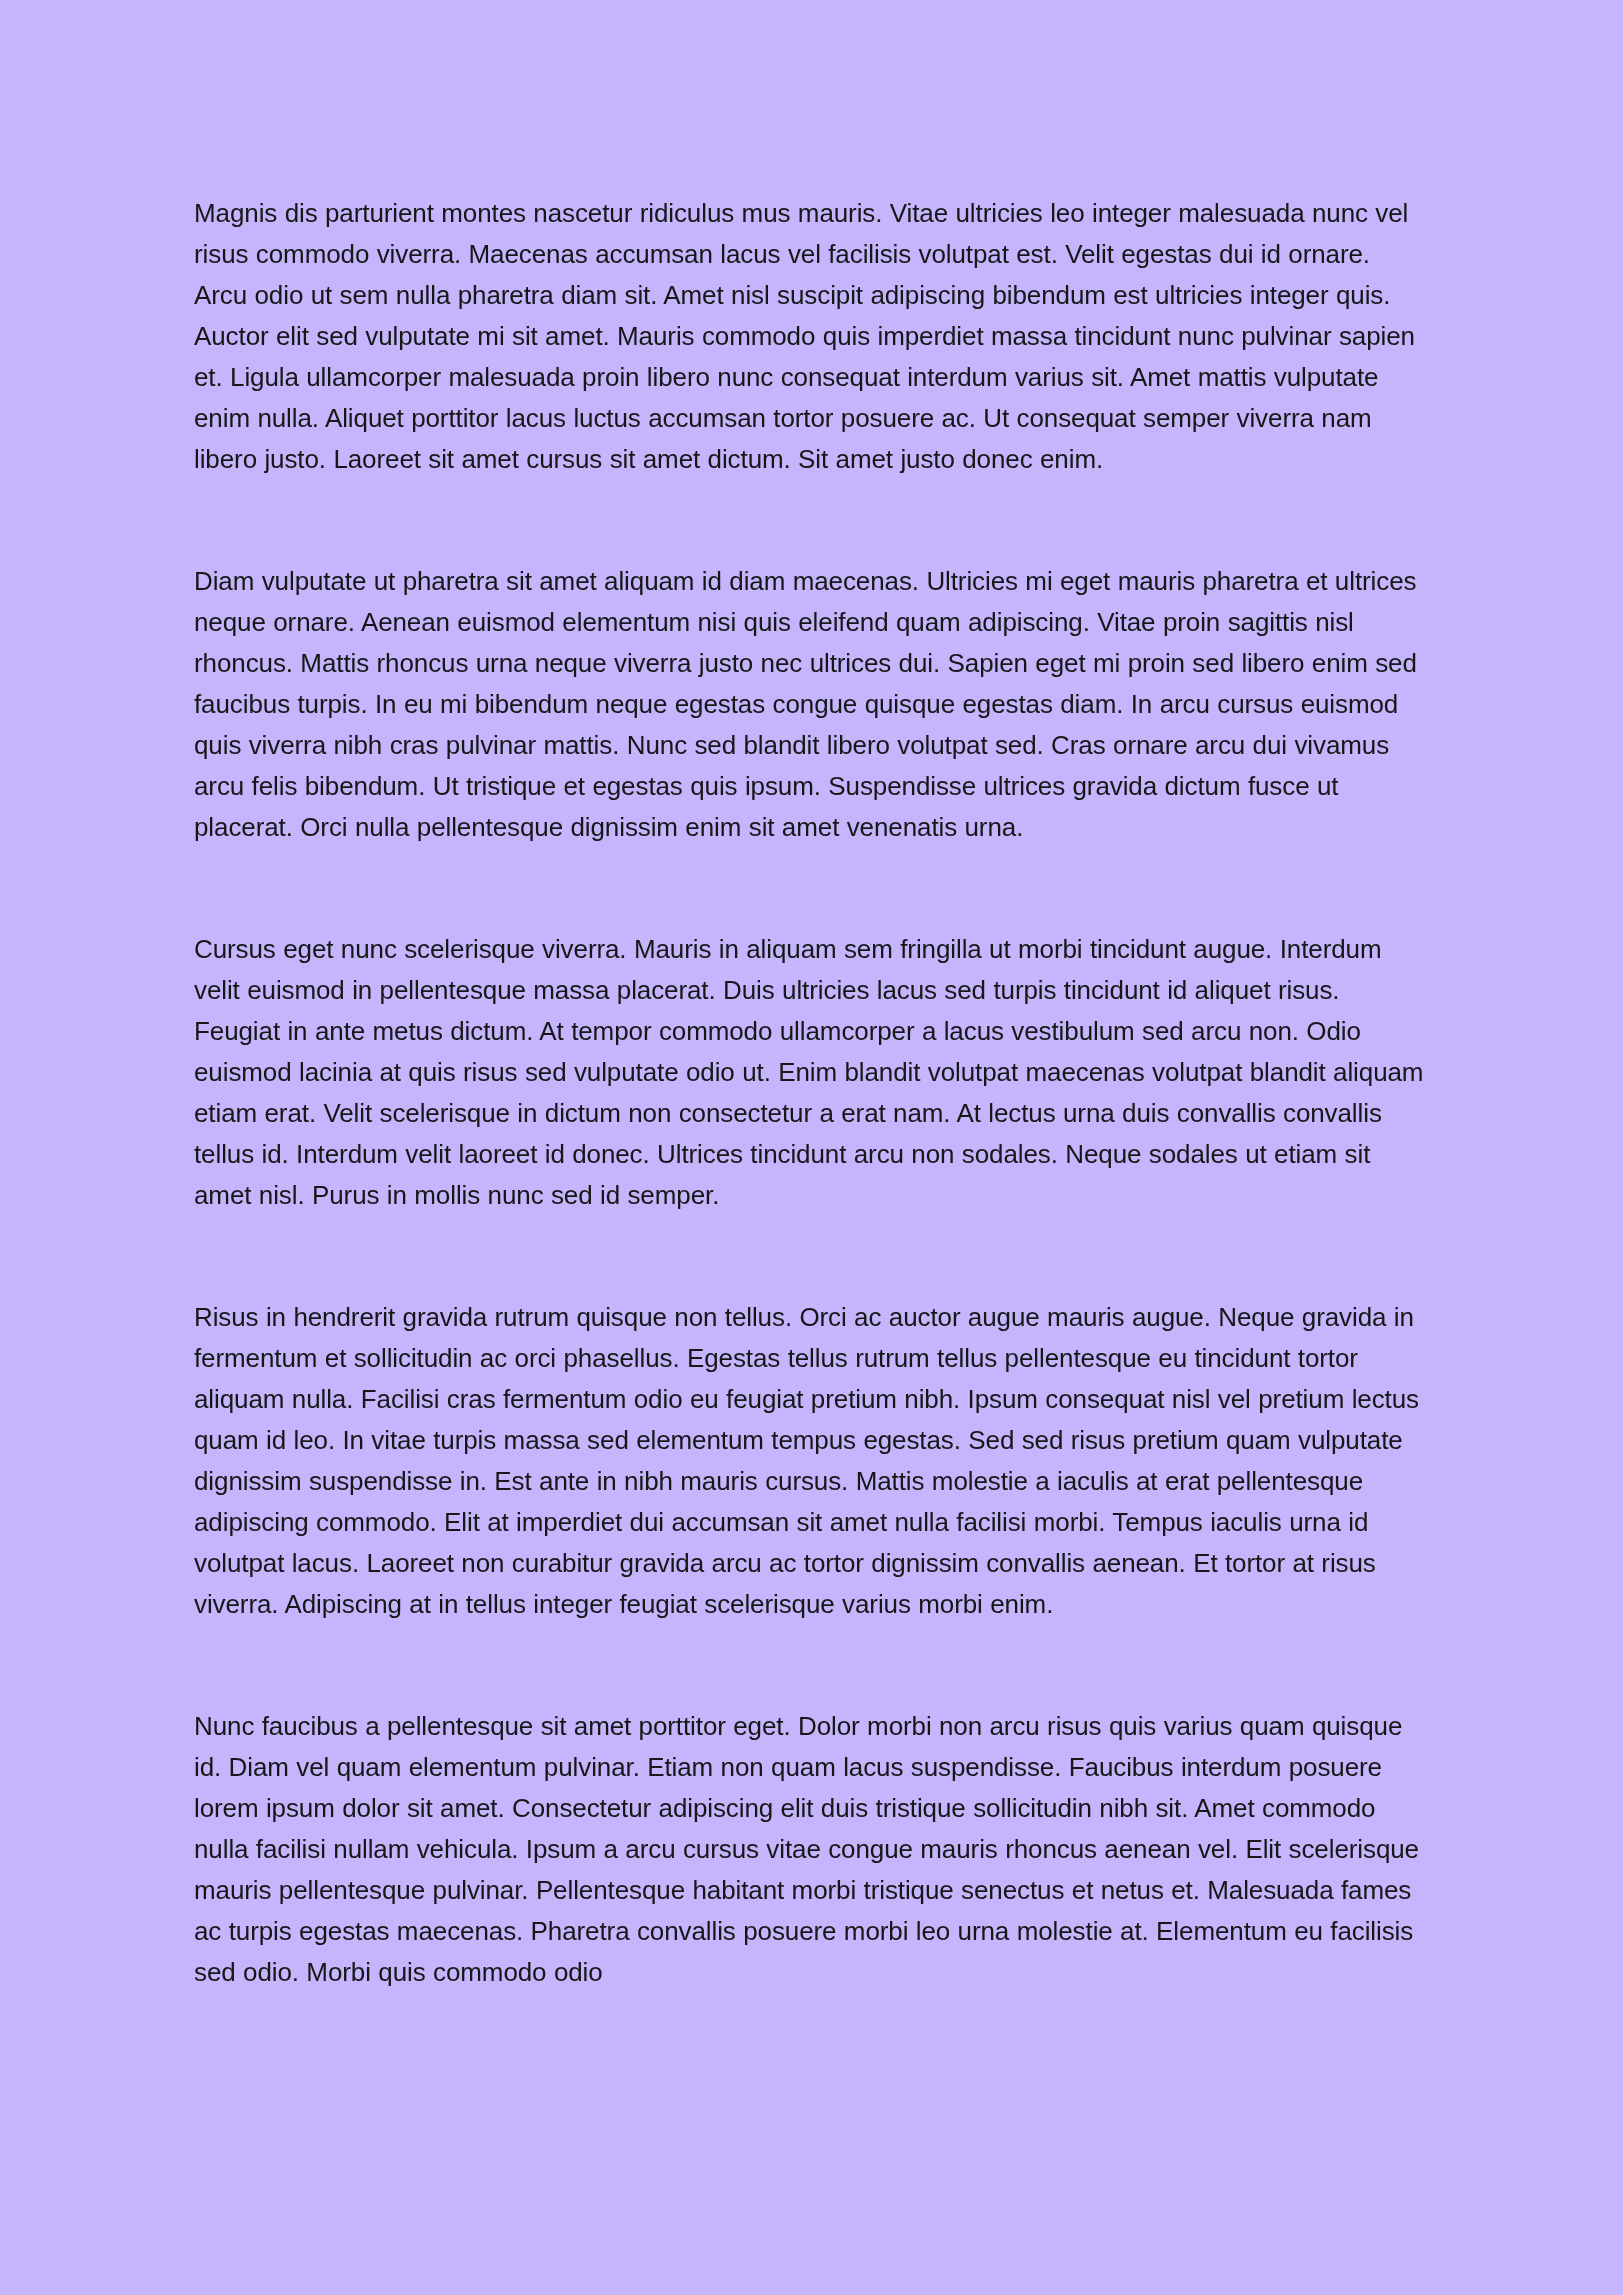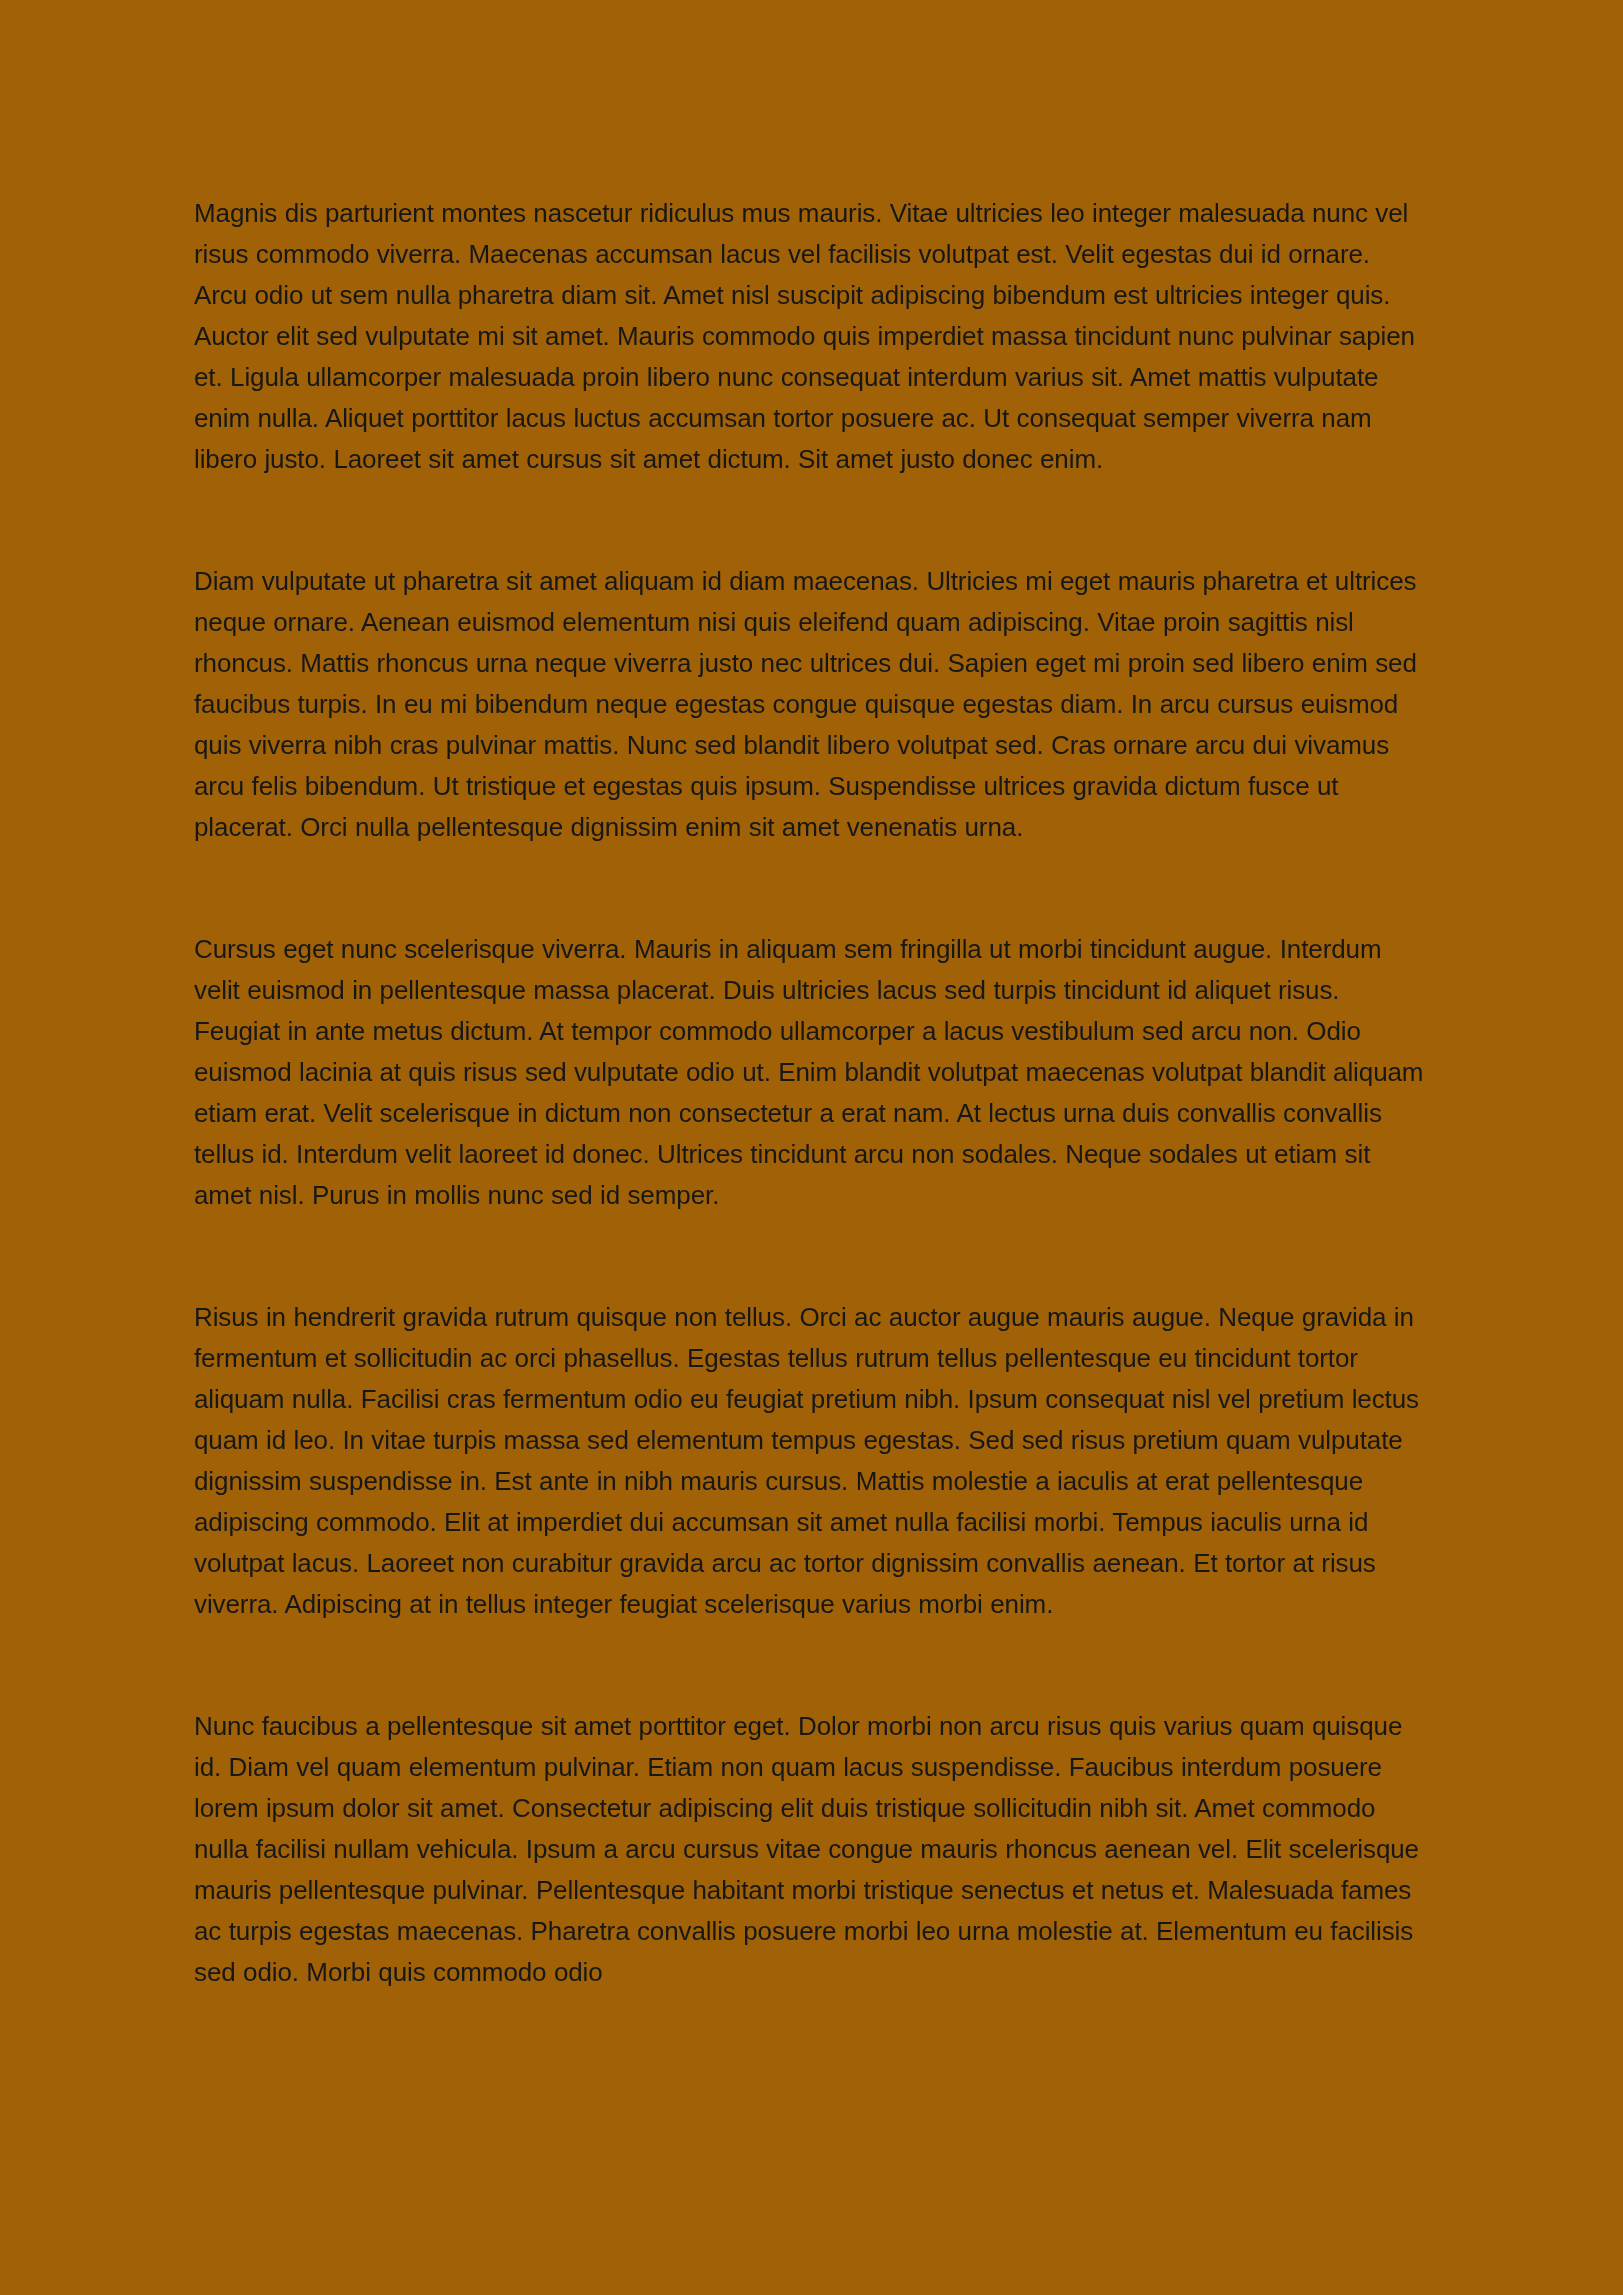--- a/index.html
+++ b/index.html
@@ -4,21 +4,21 @@
 <style>
   html, body {
     margin: 0;
     padding: 0;
     background: #ffffff;
   }
   .page {
     position: relative;
     width: 1623px;
     height: 2295px;
-    background: #a16207;
+    background: #c4b5fd;
     overflow: hidden;
     box-sizing: border-box;
     padding: 193px 196px 0 194px;
   }
   .doc-body {
     font-family: "Liberation Sans", "DejaVu Sans", sans-serif;
     font-size: 26px;
     line-height: 41px;
     color: #171717;
     text-align: left;

